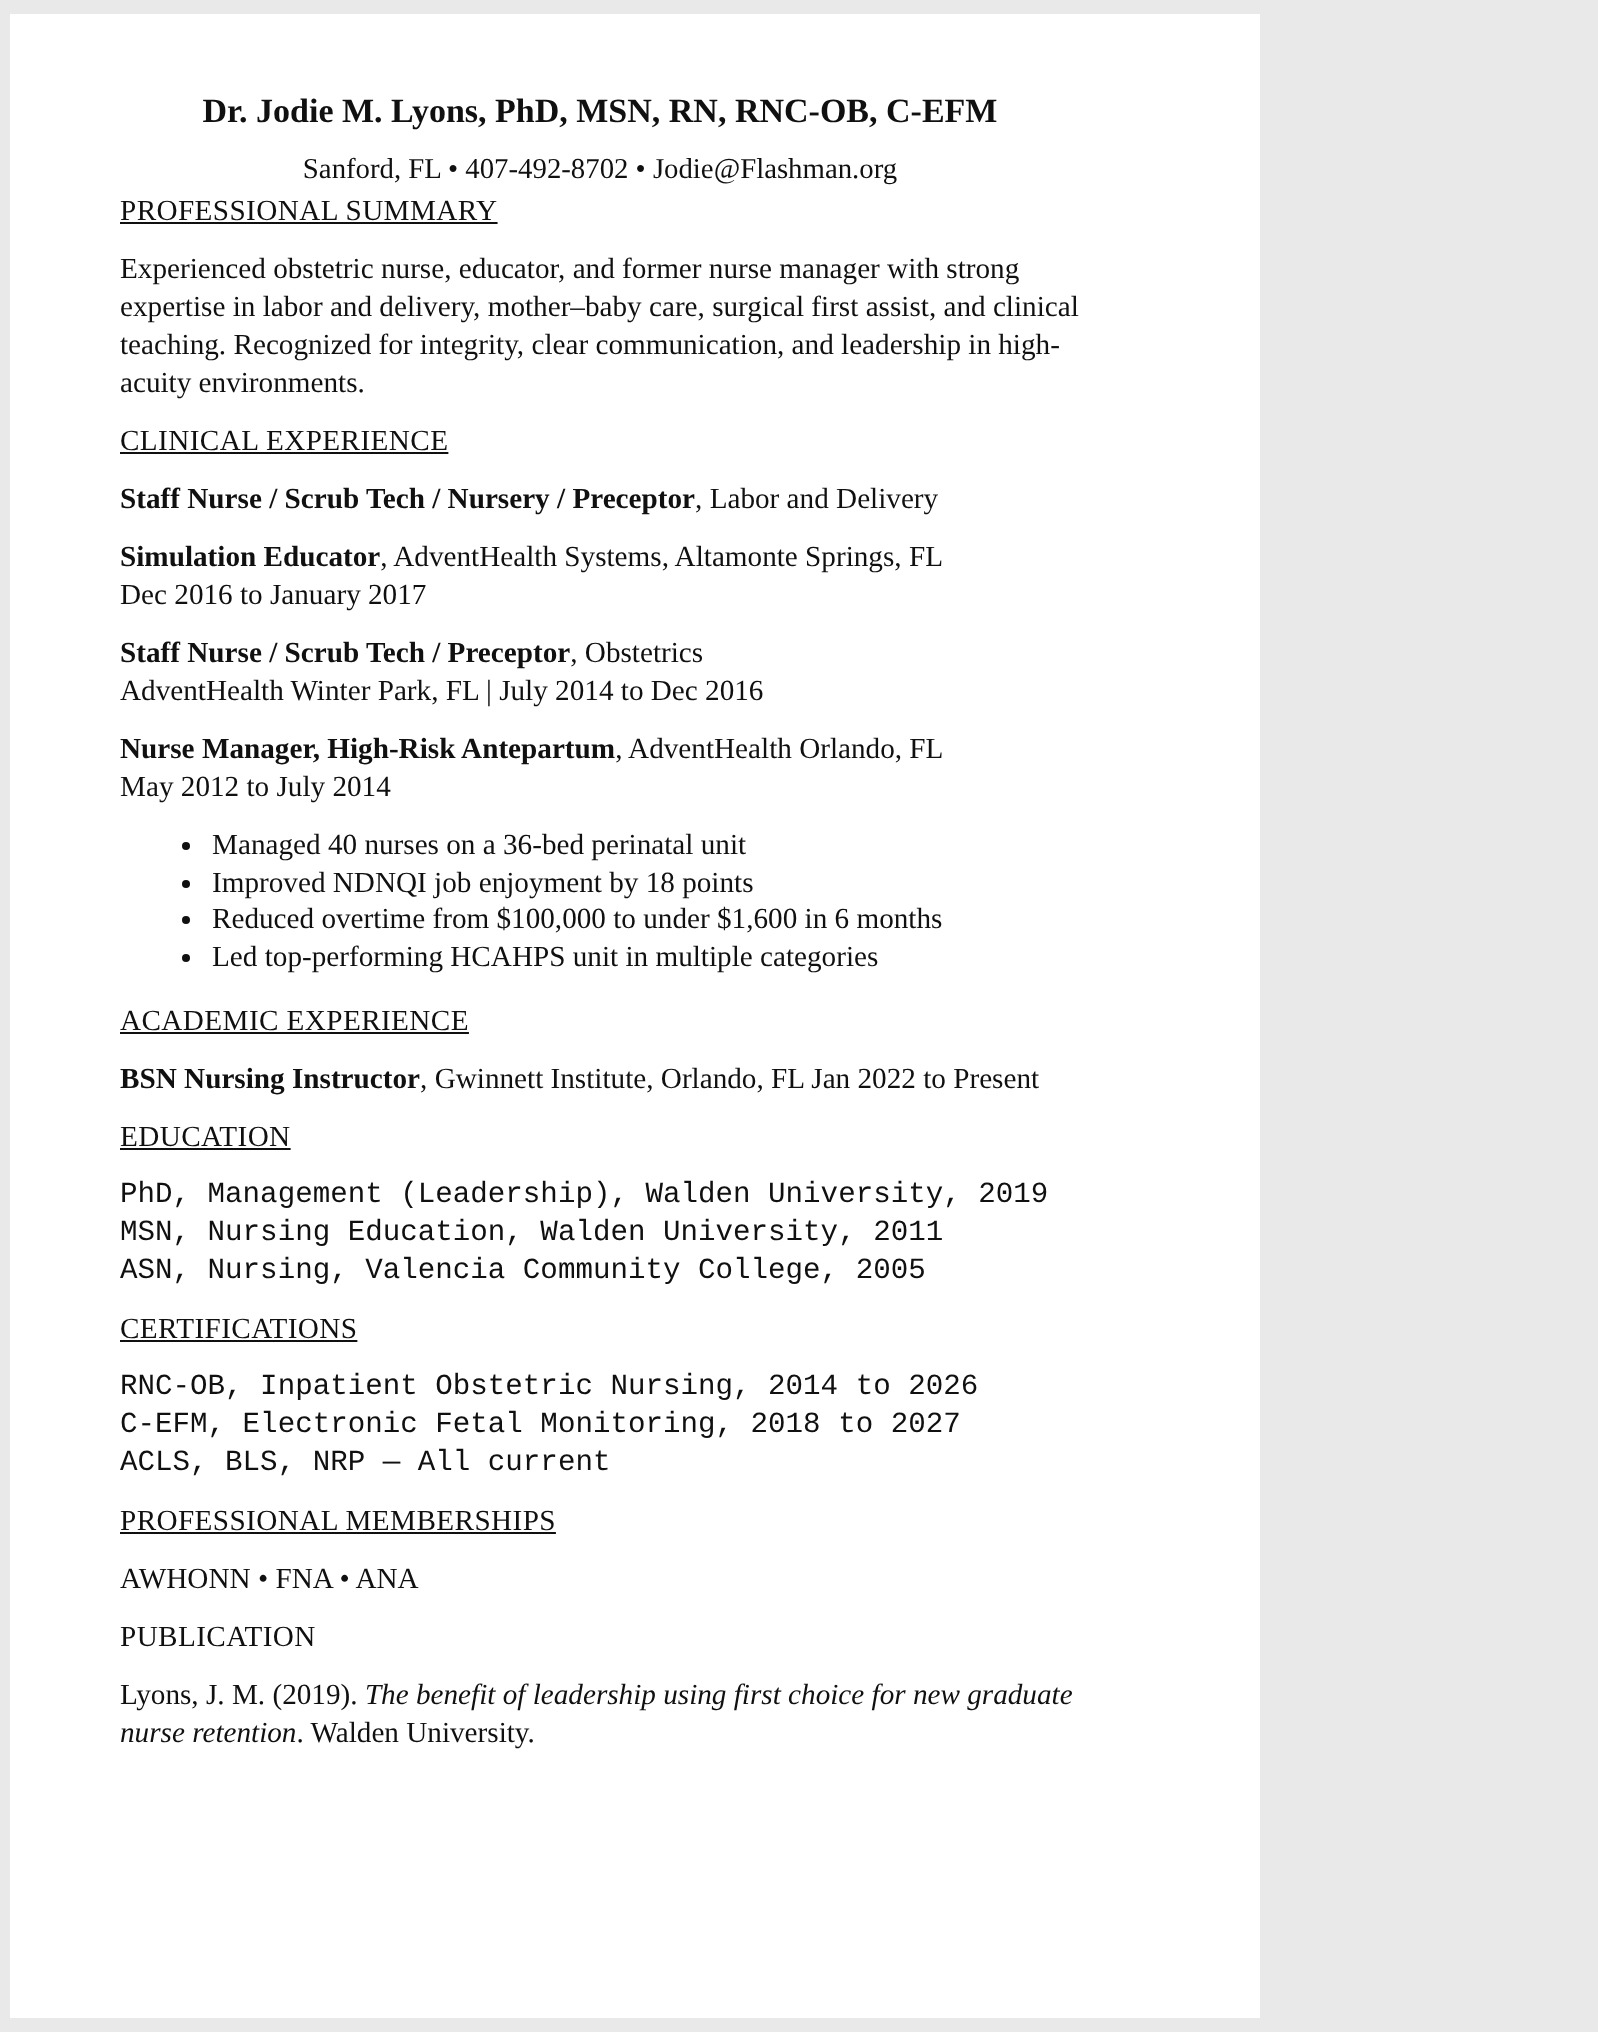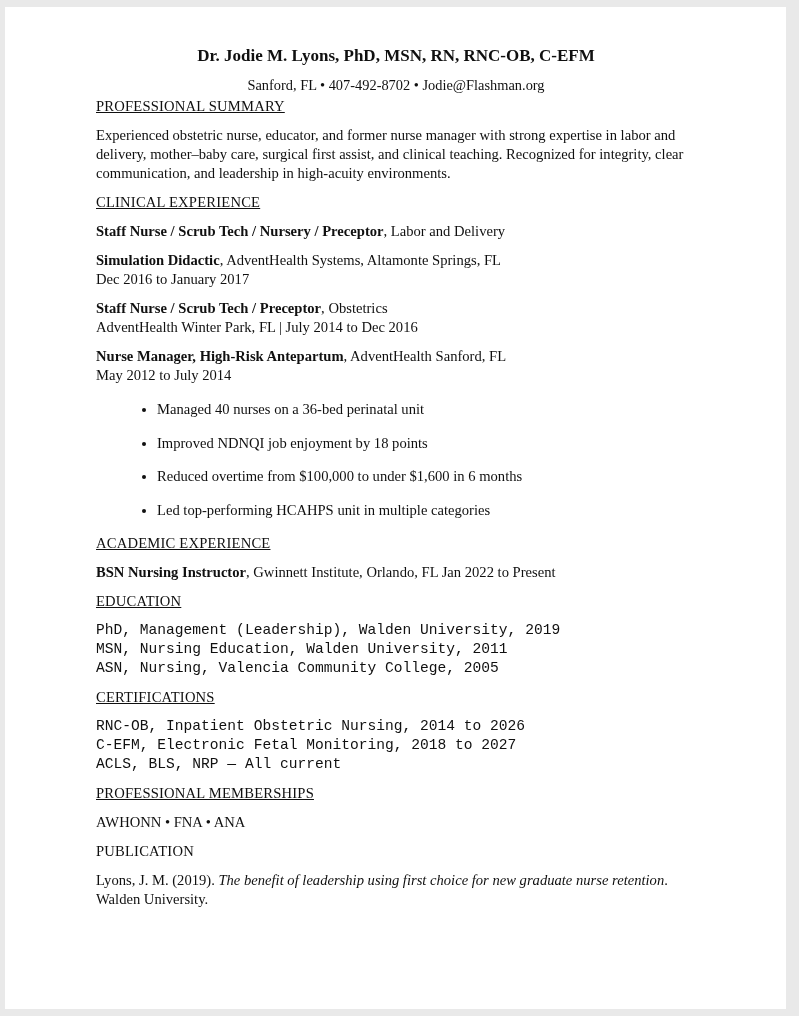--- a/index.html
+++ b/index.html
@@ -7,24 +7,24 @@
   body {
     background: #e9e9e9;
     font-family: "Liberation Serif", "DejaVu Serif", serif;
     position: relative;
     overflow: hidden;
   }
   .page {
     position: absolute;
     left: 5px;
     top: 7px;
-    width: 781px;
+    width: 625px;
     height: 1002px;
     background: #ffffff;
-    padding: 38px 90px 30px 91px;
+    padding: 38px 90px 30px 55px;
     color: #101010;
     font-size: 14.6px;
     line-height: 19px;
   }
   .name {
     font-size: 17px;
     font-weight: bold;
     text-align: center;
     line-height: 22px;
     margin-bottom: 9px;
@@ -45,21 +45,21 @@
   .para { margin: 0 0 10px 0; }
   .job { margin: 0 0 10px 0; }
   .line { margin: 0; }
   .b { font-weight: bold; text-align: right; }
   .tight-block { margin: 0 0 10px 0; font-family: Liberation Mono, monospace; }
   ul.bullets {
     margin: 0 0 14px 0;
     padding-left: 46px;
   }
   ul.bullets li {
-    margin: 15px;
+    margin: 0;
     line-height: 18.5px;
   }
   em { font-style: italic; }
 </style>
 </head>
 <body>
 
 <div class="page">
 
   <div class="name">Dr. Jodie M. Lyons, PhD, MSN, RN, RNC-OB, C-EFM</div>
@@ -68,31 +68,31 @@
   <div class="heading">PROFESSIONAL SUMMARY</div>
   <p class="para">Experienced obstetric nurse, educator, and former nurse manager with strong expertise in labor and delivery, mother–baby care, surgical first assist, and clinical teaching. Recognized for integrity, clear communication, and leadership in high-acuity environments.</p>
 
   <div class="heading">CLINICAL EXPERIENCE</div>
 
   <div class="job">
     <p class="line"><span class="b">Staff Nurse / Scrub Tech / Nursery / Preceptor</span><span>, Labor and Delivery</span></p>
   </div>
 
   <div class="job">
-    <p class="line"><span class="b">Simulation Didactic</span><span>, AdventHealth Systems, Altamonte Springs, FL</span></p>
+    <p class="line"><span class="b">Simulation Educator</span><span>, AdventHealth Systems, Altamonte Springs, FL</span></p>
     <p class="line">Dec 2016 to January 2017</p>
   </div>
 
   <div class="job">
     <p class="line"><span class="b">Staff Nurse / Scrub Tech / Preceptor</span><span>, Obstetrics</span></p>
     <p class="line">AdventHealth Winter Park, FL | July 2014 to Dec 2016</p>
   </div>
 
   <div class="job">
-    <p class="line"><span class="b">Nurse Manager, High-Risk Antepartum</span><span>, AdventHealth Sanford, FL</span></p>
+    <p class="line"><span class="b">Nurse Manager, High-Risk Antepartum</span><span>, AdventHealth Orlando, FL</span></p>
     <p class="line">May 2012 to July 2014</p>
   </div>
 
   <ul class="bullets">
     <li>Managed 40 nurses on a 36-bed perinatal unit</li>
     <li>Improved NDNQI job enjoyment by 18 points</li>
     <li>Reduced overtime from $100,000 to under $1,600 in 6 months</li>
     <li>Led top-performing HCAHPS unit in multiple categories</li>
   </ul>
 

